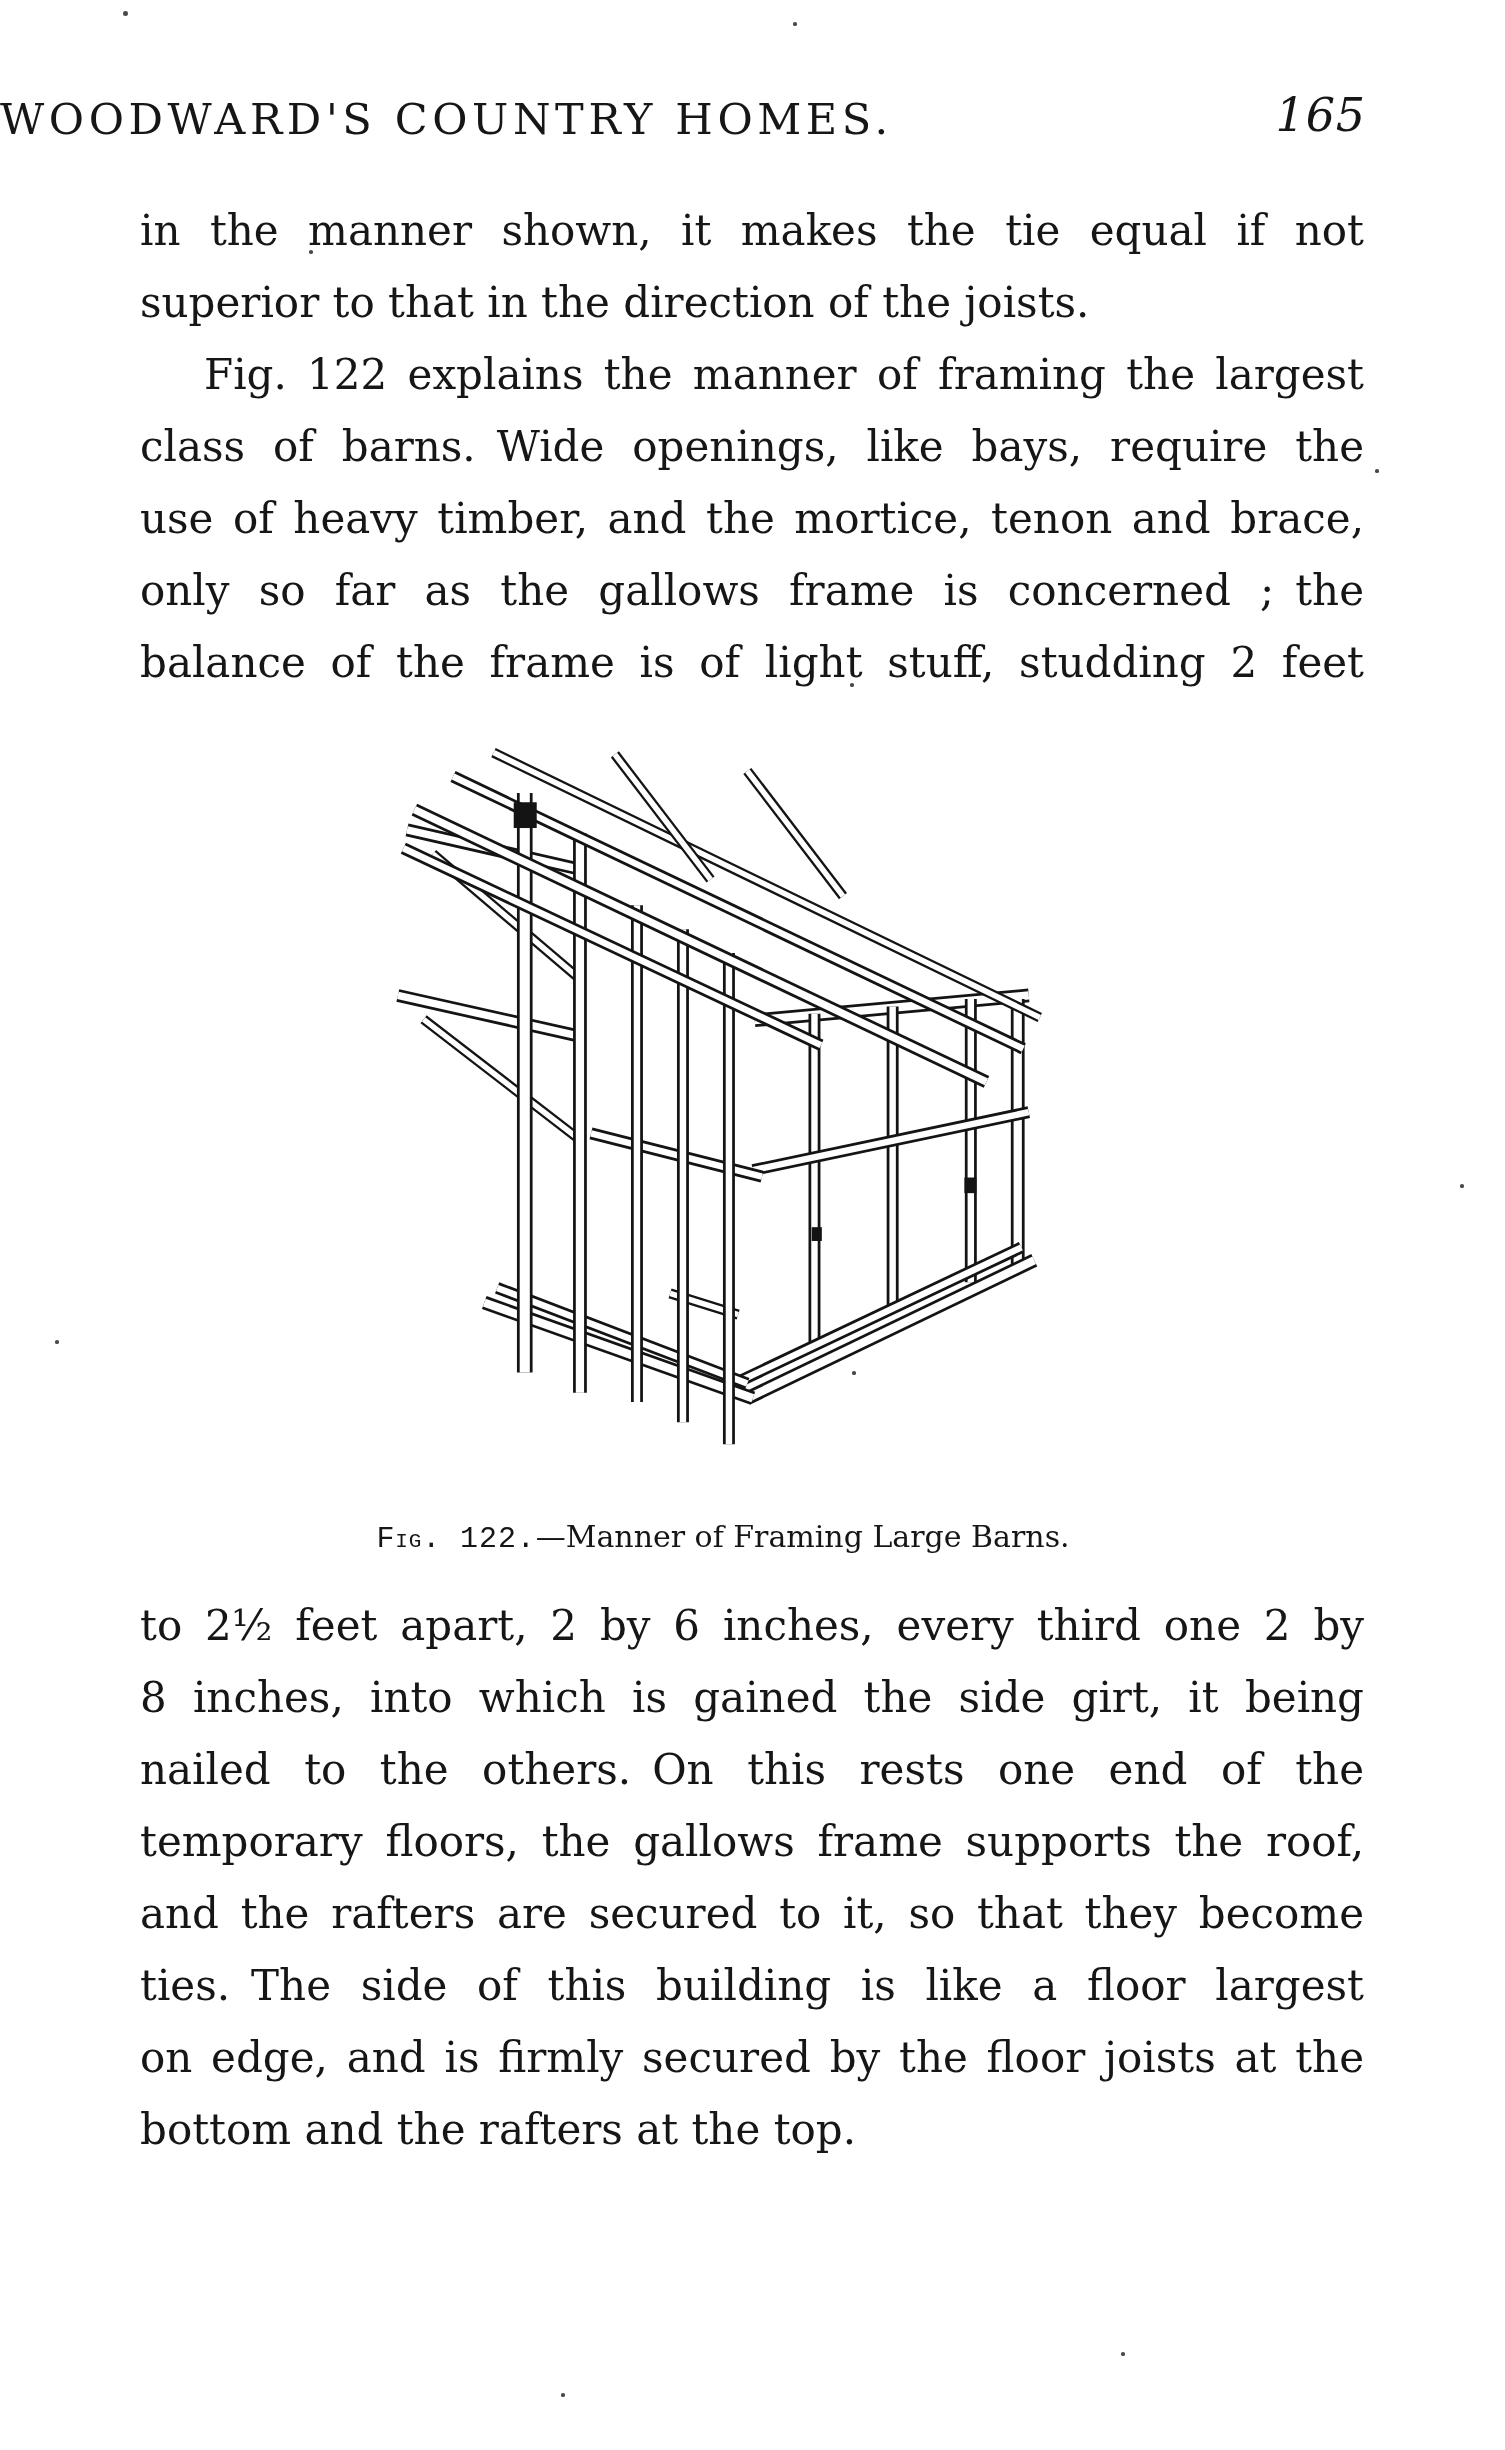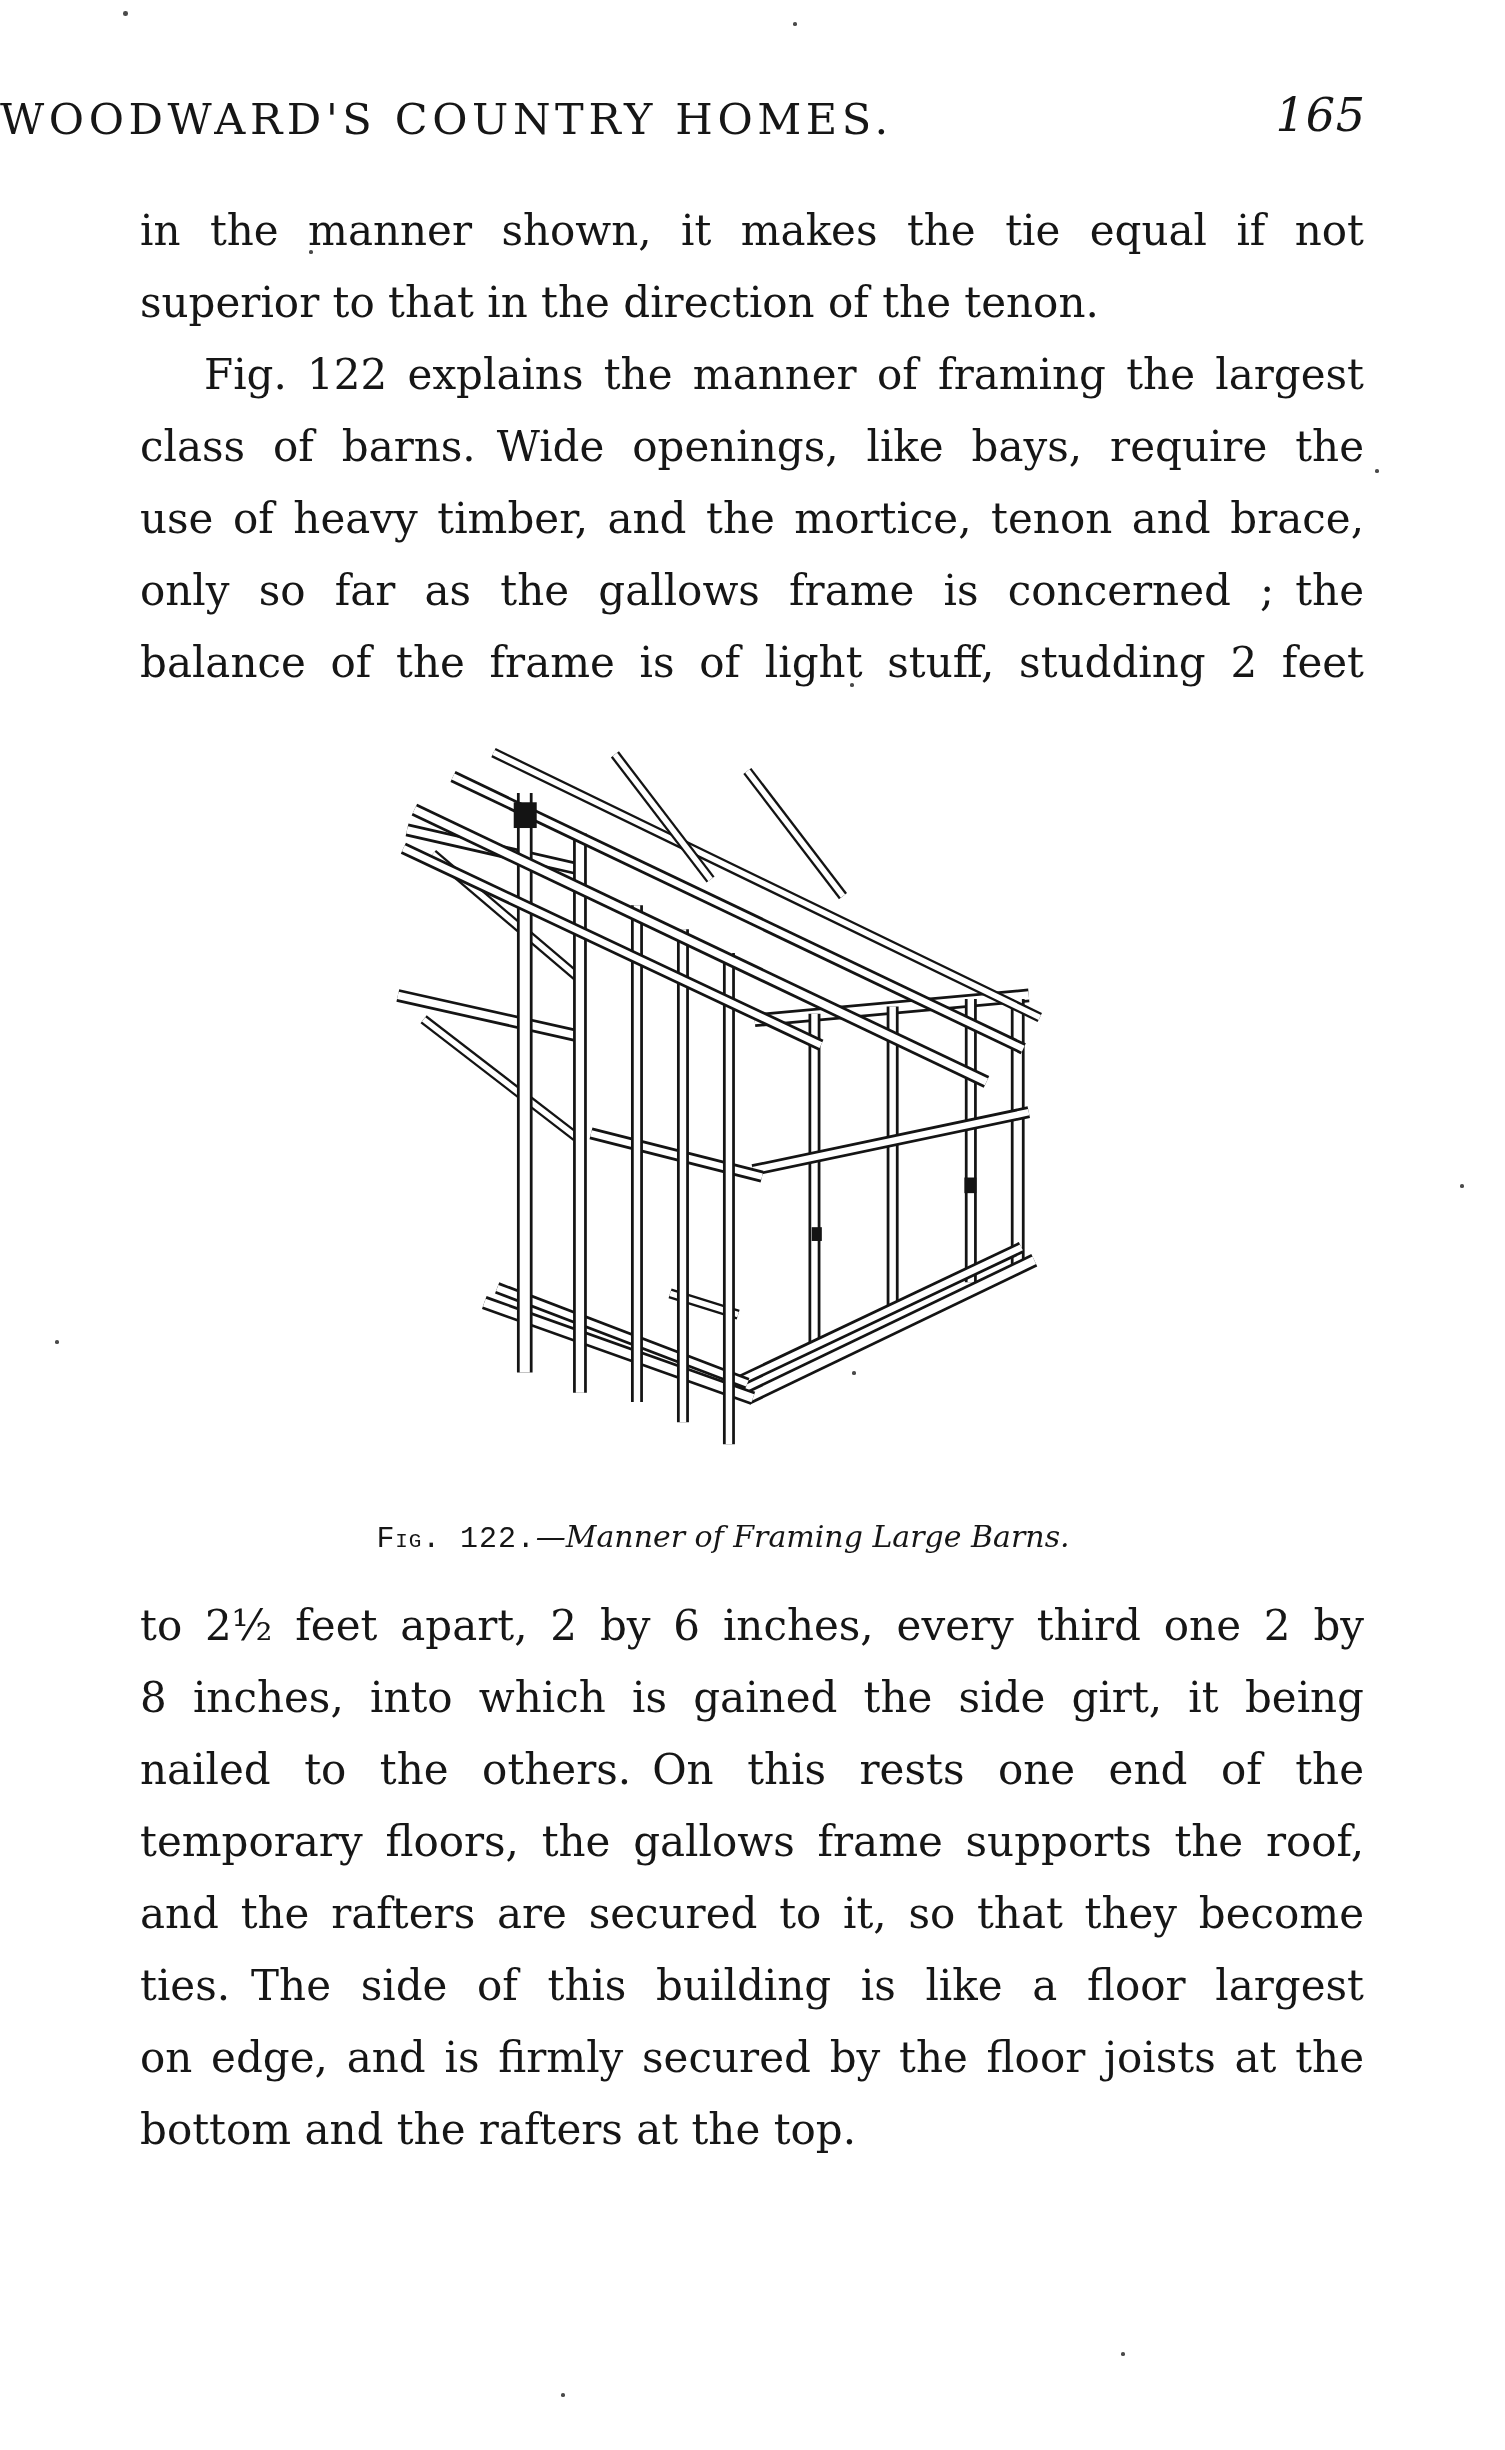--- a/index.html
+++ b/index.html
@@ -37,37 +37,37 @@
     position:absolute;left:396px;top:701px;width:653px;height:793px;
   }
   .figure-wrap svg{display:block;}
   .lum-b{stroke:#141414;fill:none;stroke-linecap:butt;}
   .lum-w{stroke:#ffffff;fill:none;stroke-linecap:butt;}
   .caption{
     position:absolute;left:212px;top:1519px;width:1022px;
     text-align:center;font-size:30px;white-space:nowrap;
   }
   .caption .figlabel{font-variant:small-caps;letter-spacing:0.9px;font-family:Liberation Mono, monospace;}
-  .caption .figtitle{font-style:italic;}
+  .caption .figtitle{}
   .speck{
     position:absolute;background:#2a2a2a;border-radius:50%;
     width:4.6px;height:4.6px;opacity:.85;
   }
 </style>
 </head>
 <body>
 
 <div>
 
   <div class="header-title">WOODWARD'S COUNTRY HOMES.</div>
   <div class="page-number">165</div>
 
   <div class="textblock tb1">
     <div class="tline">in the manner shown, it makes the tie equal if not</div>
-    <div class="tline end">superior to that in the direction of the tenon.</div>
+    <div class="tline end">superior to that in the direction of the joists.</div>
   </div>
 
   <div class="textblock tb2">
     <div class="tline indent">Fig. 122 explains the manner of framing the largest</div>
     <div class="tline">class of barns. Wide openings, like bays, require the</div>
     <div class="tline">use of heavy timber, and the mortice, tenon and brace,</div>
     <div class="tline">only so far as the gallows frame is concerned ; the</div>
     <div class="tline">balance of the frame is of light stuff, studding 2 feet</div>
   </div>
 

